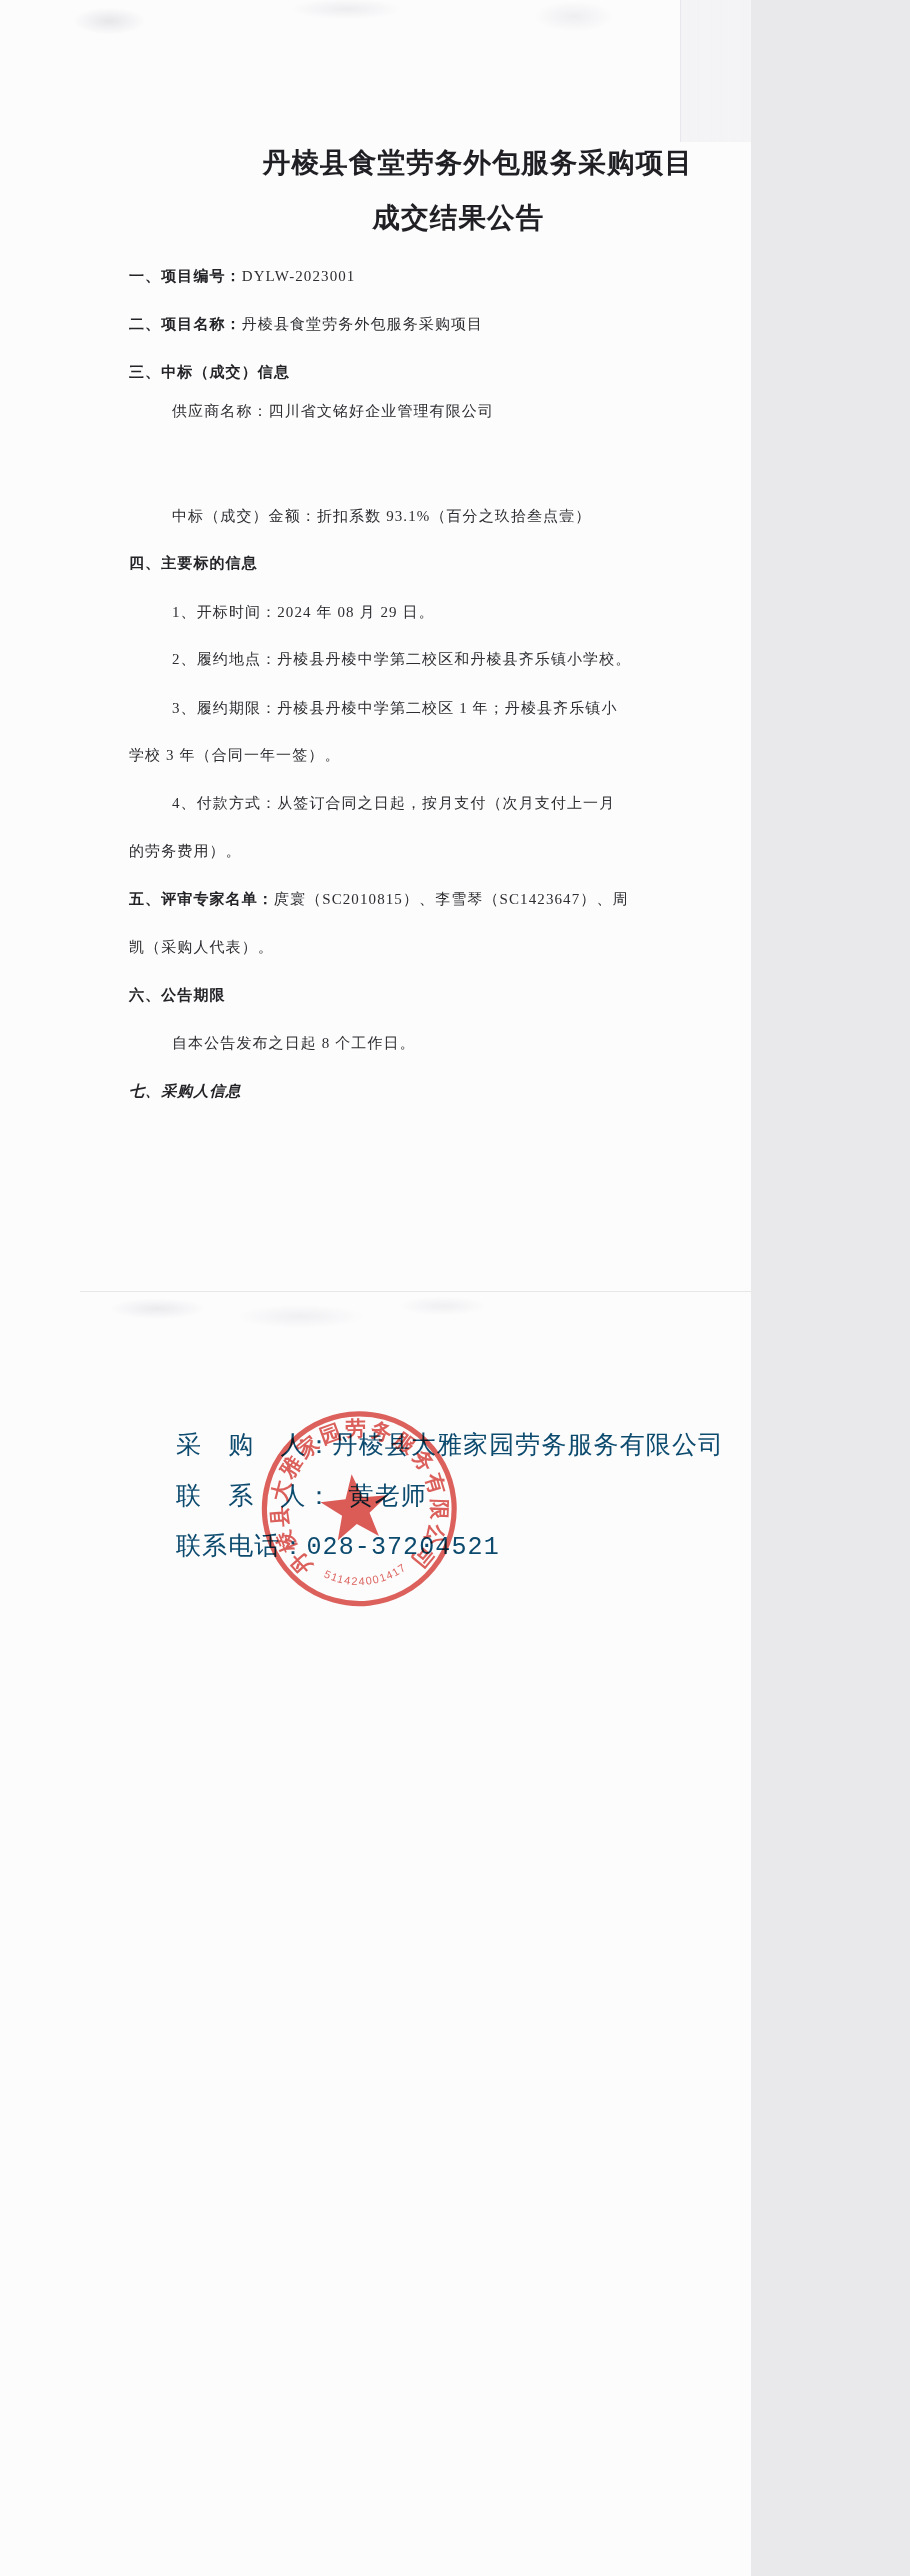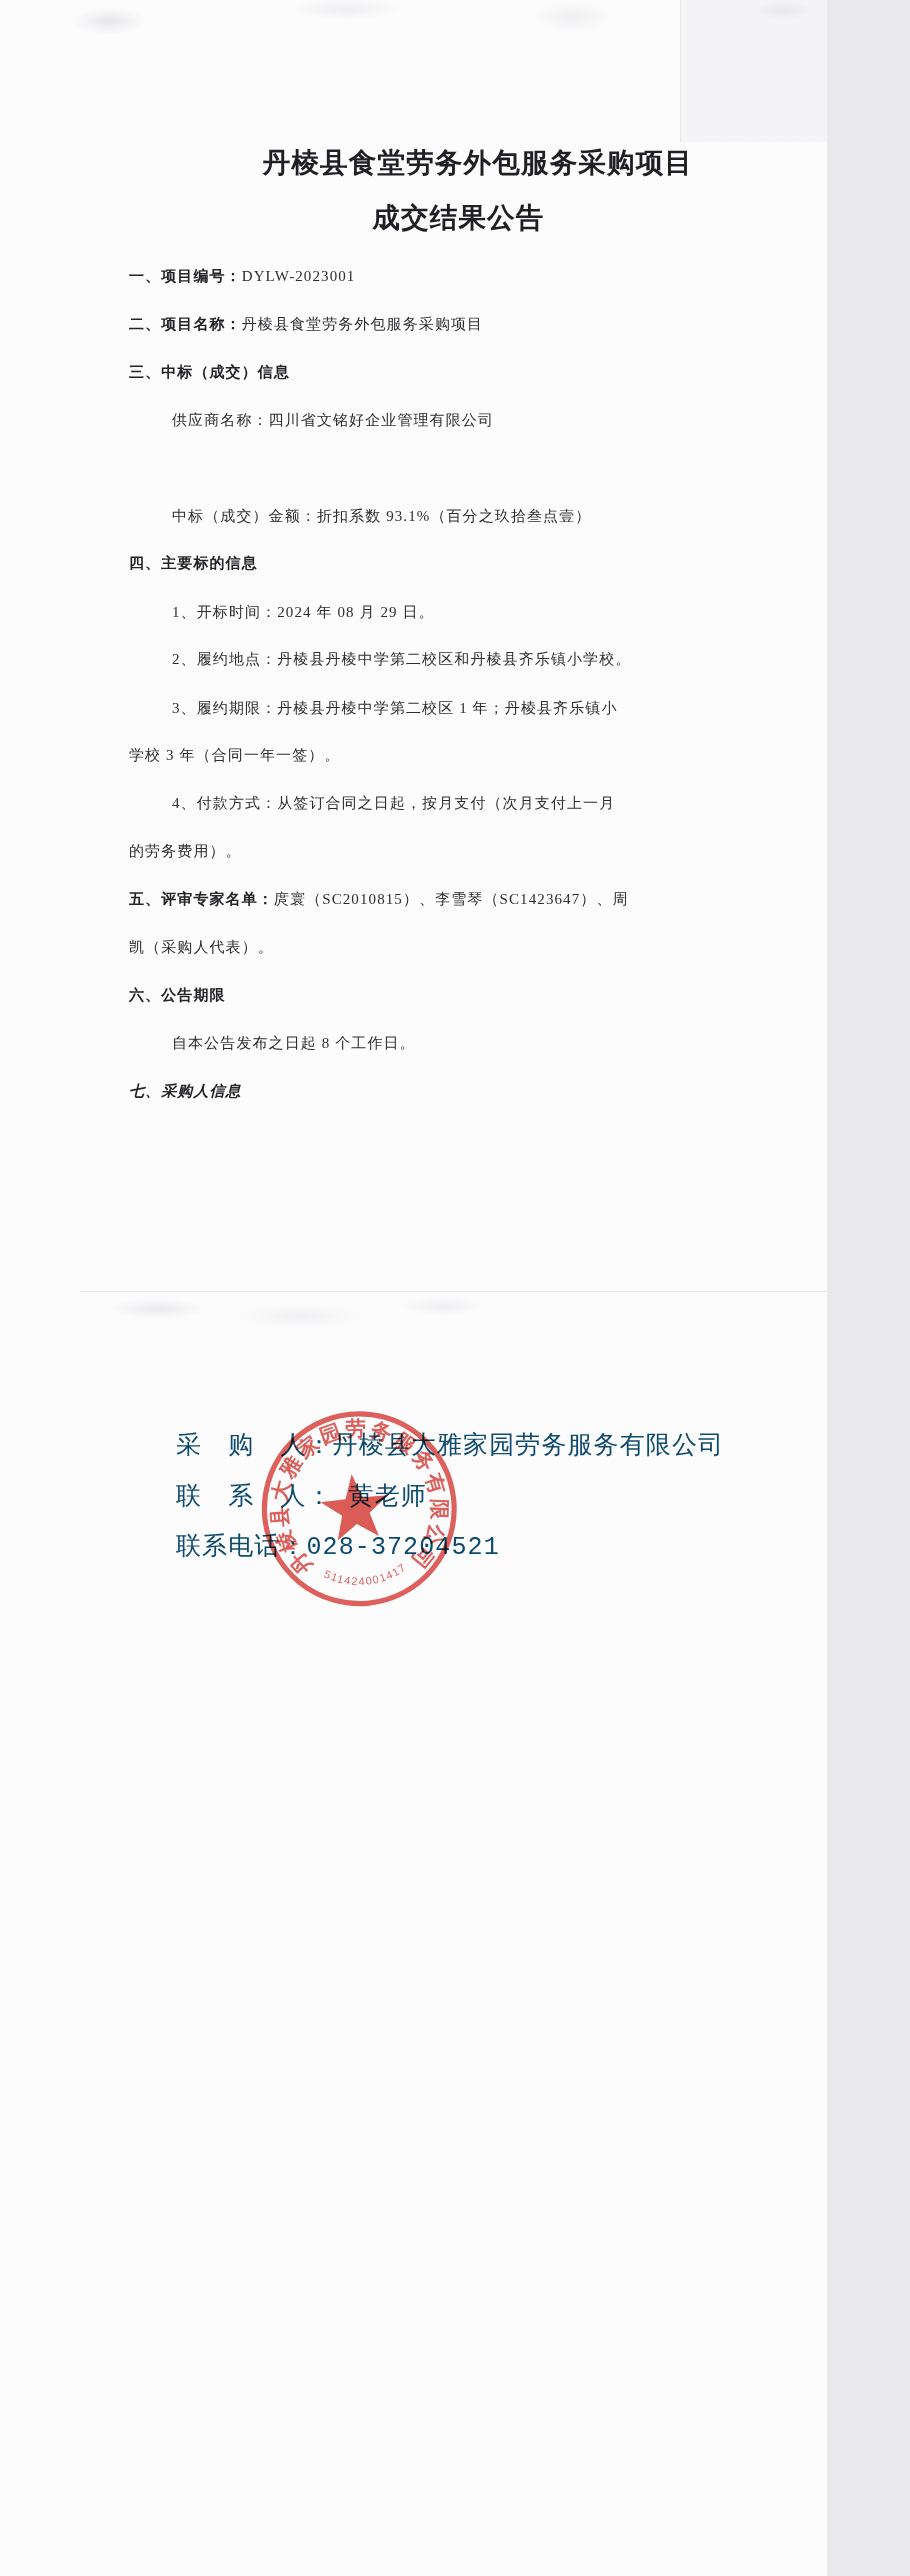--- a/index.html
+++ b/index.html
@@ -1,17 +1,17 @@
 <!DOCTYPE html>
 <html style="font-size:9.2px"><head>
 <meta charset="utf-8">
 <style>
   html,body{margin:0;padding:0;background:#e9e9ec;}
   .page{
-    position:relative; width:827px; height:2576px;
+    position:relative; width:751px; height:2576px;
     background:#fcfcfd; overflow:hidden;
     font-family:"Liberation Serif","DejaVu Serif",serif;
     color:#2d2d31;
   }
   
   .noise-top{
     position:absolute; left:0; top:0; width:911px; height:75px;
     background:
       radial-gradient(ellipse 52px 19.5px at 12% 28%, rgba(118,118,130,.16), transparent 70%),
       radial-gradient(ellipse 80px 15px at 38% 12%, rgba(118,118,130,.11), transparent 70%),
@@ -77,21 +77,21 @@
   <div class="seam-line"></div>
   <div class="seam-noise"></div>
   <div class="edge-right-bottom"></div>
 
   <div class="title-line t1">丹棱县食堂劳务外包服务采购项目</div>
   <div class="title-line t2">成交结果公告</div>
 
   <div class="bl" style="top:263px;left:129px;"><span class="lbl">一、项目编号：</span><span class="val">DYLW-2023001</span></div>
   <div class="bl" style="top:311px;left:129px;"><span class="lbl">二、项目名称：</span><span class="val">丹棱县食堂劳务外包服务采购项目</span></div>
   <div class="bl" style="top:359px;left:129px;"><span class="lbl">三、中标（成交）信息</span><span class="val"></span></div>
-  <div class="bl" style="top:407px;left:172px;"><span class="lbl"></span><span class="val">供应商名称：四川省文铭好企业管理有限公司</span></div>
+  <div class="bl" style="top:398px;left:172px;"><span class="lbl"></span><span class="val">供应商名称：四川省文铭好企业管理有限公司</span></div>
   <div class="bl" style="top:503px;left:172px;"><span class="lbl"></span><span class="val">中标（成交）金额：折扣系数 93.1%（百分之玖拾叁点壹）</span></div>
   <div class="bl" style="top:550px;left:129px;"><span class="lbl">四、主要标的信息</span><span class="val"></span></div>
   <div class="bl" style="top:599px;left:172px;"><span class="lbl"></span><span class="val">1、开标时间：2024 年 08 月 29 日。</span></div>
   <div class="bl" style="top:646px;left:172px;"><span class="lbl"></span><span class="val">2、履约地点：丹棱县丹棱中学第二校区和丹棱县齐乐镇小学校。</span></div>
   <div class="bl" style="top:695px;left:172px;"><span class="lbl"></span><span class="val">3、履约期限：丹棱县丹棱中学第二校区 1 年；丹棱县齐乐镇小</span></div>
   <div class="bl" style="top:742px;left:129px;"><span class="lbl"></span><span class="val">学校 3 年（合同一年一签）。</span></div>
   <div class="bl" style="top:790px;left:172px;"><span class="lbl"></span><span class="val">4、付款方式：从签订合同之日起，按月支付（次月支付上一月</span></div>
   <div class="bl" style="top:838px;left:129px;"><span class="lbl"></span><span class="val">的劳务费用）。</span></div>
   <div class="bl" style="top:886px;left:129px;"><span class="lbl">五、评审专家名单：</span><span class="val">庹寰（SC2010815）、李雪琴（SC1423647）、周</span></div>
   <div class="bl" style="top:934px;left:129px;"><span class="lbl"></span><span class="val">凯（采购人代表）。</span></div>

